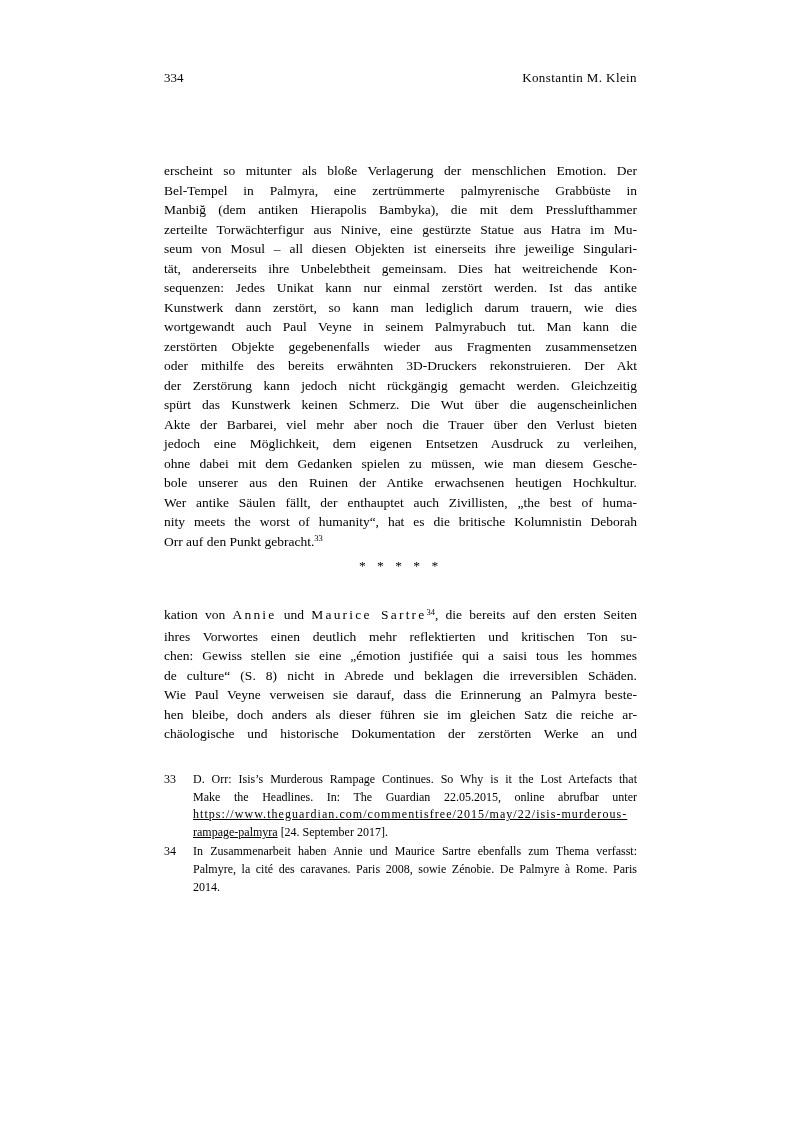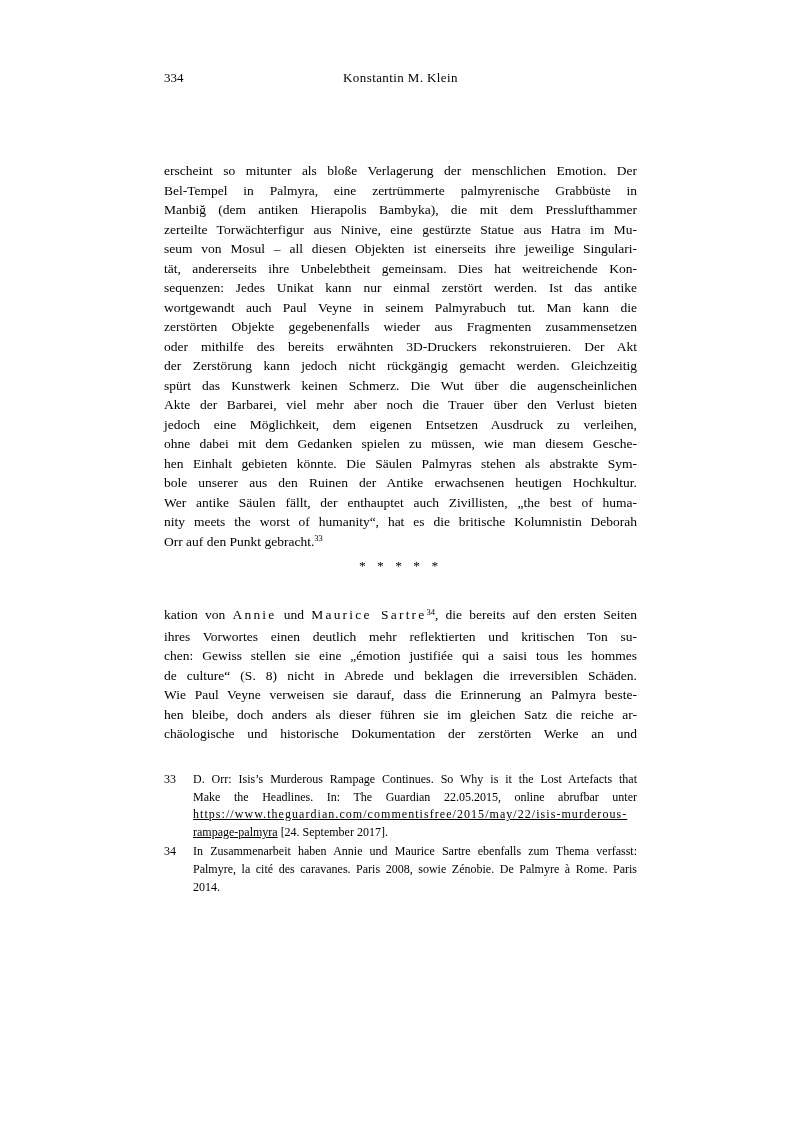--- a/index.html
+++ b/index.html
@@ -13,21 +13,21 @@
     overflow: hidden;
   }
   .running-head {
     position: absolute;
     left: 164px; top: 70px;
     width: 473px;
     font-size: 13px;
     line-height: 16px;
   }
   .page-num { position: absolute; left: 0; top: 0; }
-  .head-title { display: block; text-align: center; letter-spacing: 0.4px; }
+  .head-title { display: block; text-align: right; letter-spacing: 0.4px; }
 
   .para {
     position: absolute;
     left: 164px;
     width: 473px;
     font-size: 13.5px;
     line-height: 19.5px;
     margin-top: 14px;
   }
   .para1 { top: 147px; }
@@ -80,29 +80,29 @@
 
   <section class="para para1">
     <div>
         <div class="ln">erscheint so mitunter als bloße Verlagerung der menschlichen Emotion. Der</div>
         <div class="ln">Bel-Tempel in Palmyra, eine zertrümmerte palmyrenische Grabbüste in</div>
         <div class="ln">Manbiğ (dem antiken Hierapolis Bambyka), die mit dem Presslufthammer</div>
         <div class="ln">zerteilte Torwächterfigur aus Ninive, eine gestürzte Statue aus Hatra im Mu-</div>
         <div class="ln">seum von Mosul – all diesen Objekten ist einerseits ihre jeweilige Singulari-</div>
         <div class="ln">tät, andererseits ihre Unbelebtheit gemeinsam. Dies hat weitreichende Kon-</div>
         <div class="ln">sequenzen: Jedes Unikat kann nur einmal zerstört werden. Ist das antike</div>
+        <div class="ln">Kunstwerk dann zerstört, so kann man lediglich darum trauern, wie dies</div>
         <div class="ln">wortgewandt auch Paul Veyne in seinem Palmyrabuch tut. Man kann die</div>
         <div class="ln">zerstörten Objekte gegebenenfalls wieder aus Fragmenten zusammensetzen</div>
         <div class="ln">oder mithilfe des bereits erwähnten 3D-Druckers rekonstruieren. Der Akt</div>
         <div class="ln">der Zerstörung kann jedoch nicht rückgängig gemacht werden. Gleichzeitig</div>
         <div class="ln">spürt das Kunstwerk keinen Schmerz. Die Wut über die augenscheinlichen</div>
         <div class="ln">Akte der Barbarei, viel mehr aber noch die Trauer über den Verlust bieten</div>
         <div class="ln">jedoch eine Möglichkeit, dem eigenen Entsetzen Ausdruck zu verleihen,</div>
         <div class="ln">ohne dabei mit dem Gedanken spielen zu müssen, wie man diesem Gesche-</div>
-        <div class="ln">hen Einhalt gebieten könnte. Die Säulen Palmyras stehen als abstrakte Sym-</div>
         <div class="ln">bole unserer aus den Ruinen der Antike erwachsenen heutigen Hochkultur.</div>
         <div class="ln">Wer antike Säulen fällt, der enthauptet auch Zivillisten, „the best of huma-</div>
         <div class="ln">nity meets the worst of humanity“, hat es die britische Kolumnistin Deborah</div>
       </div>
     <div class="ln-last"><span>Orr auf den Punkt gebracht.</span><span class="sup">33</span></div>
   </section>
 
   <div class="separator">* * * * *</div>
 
   <section class="para para2">

